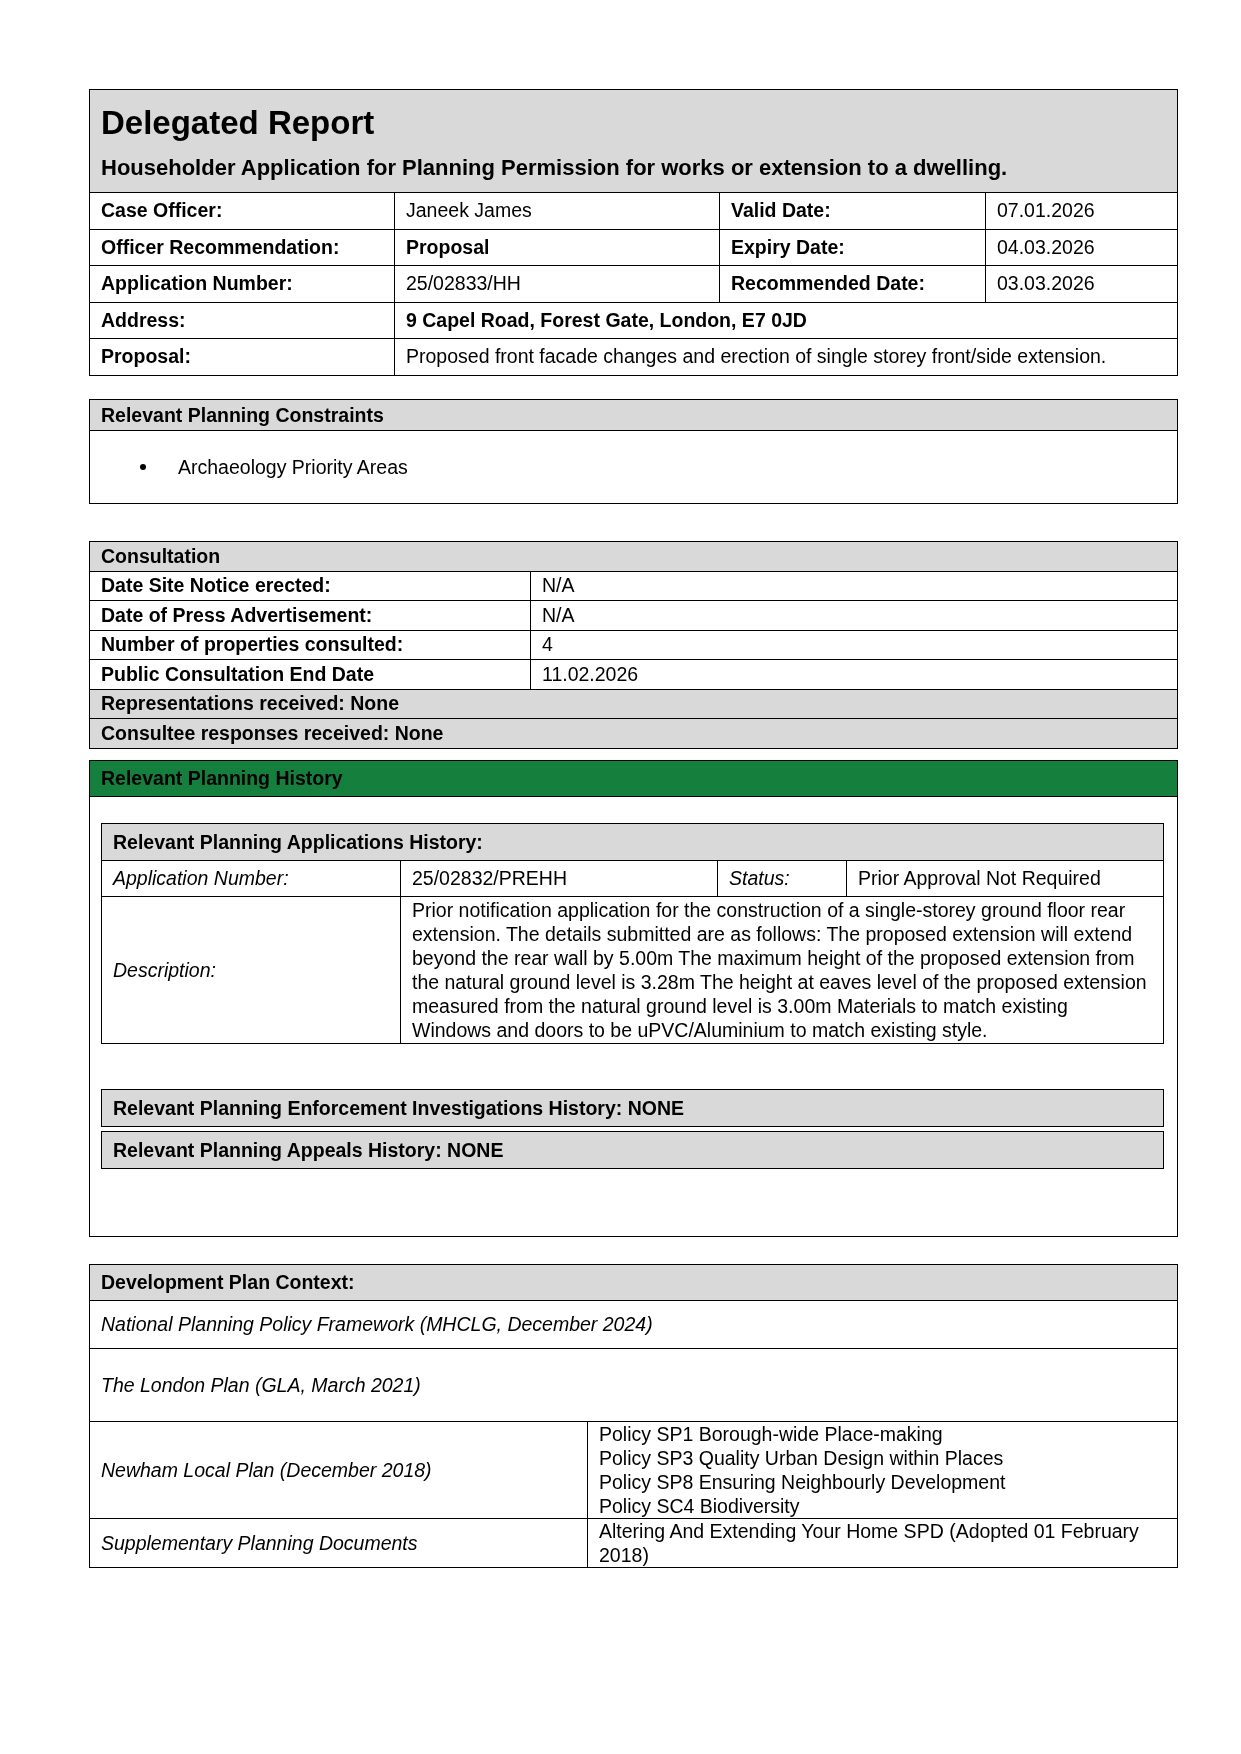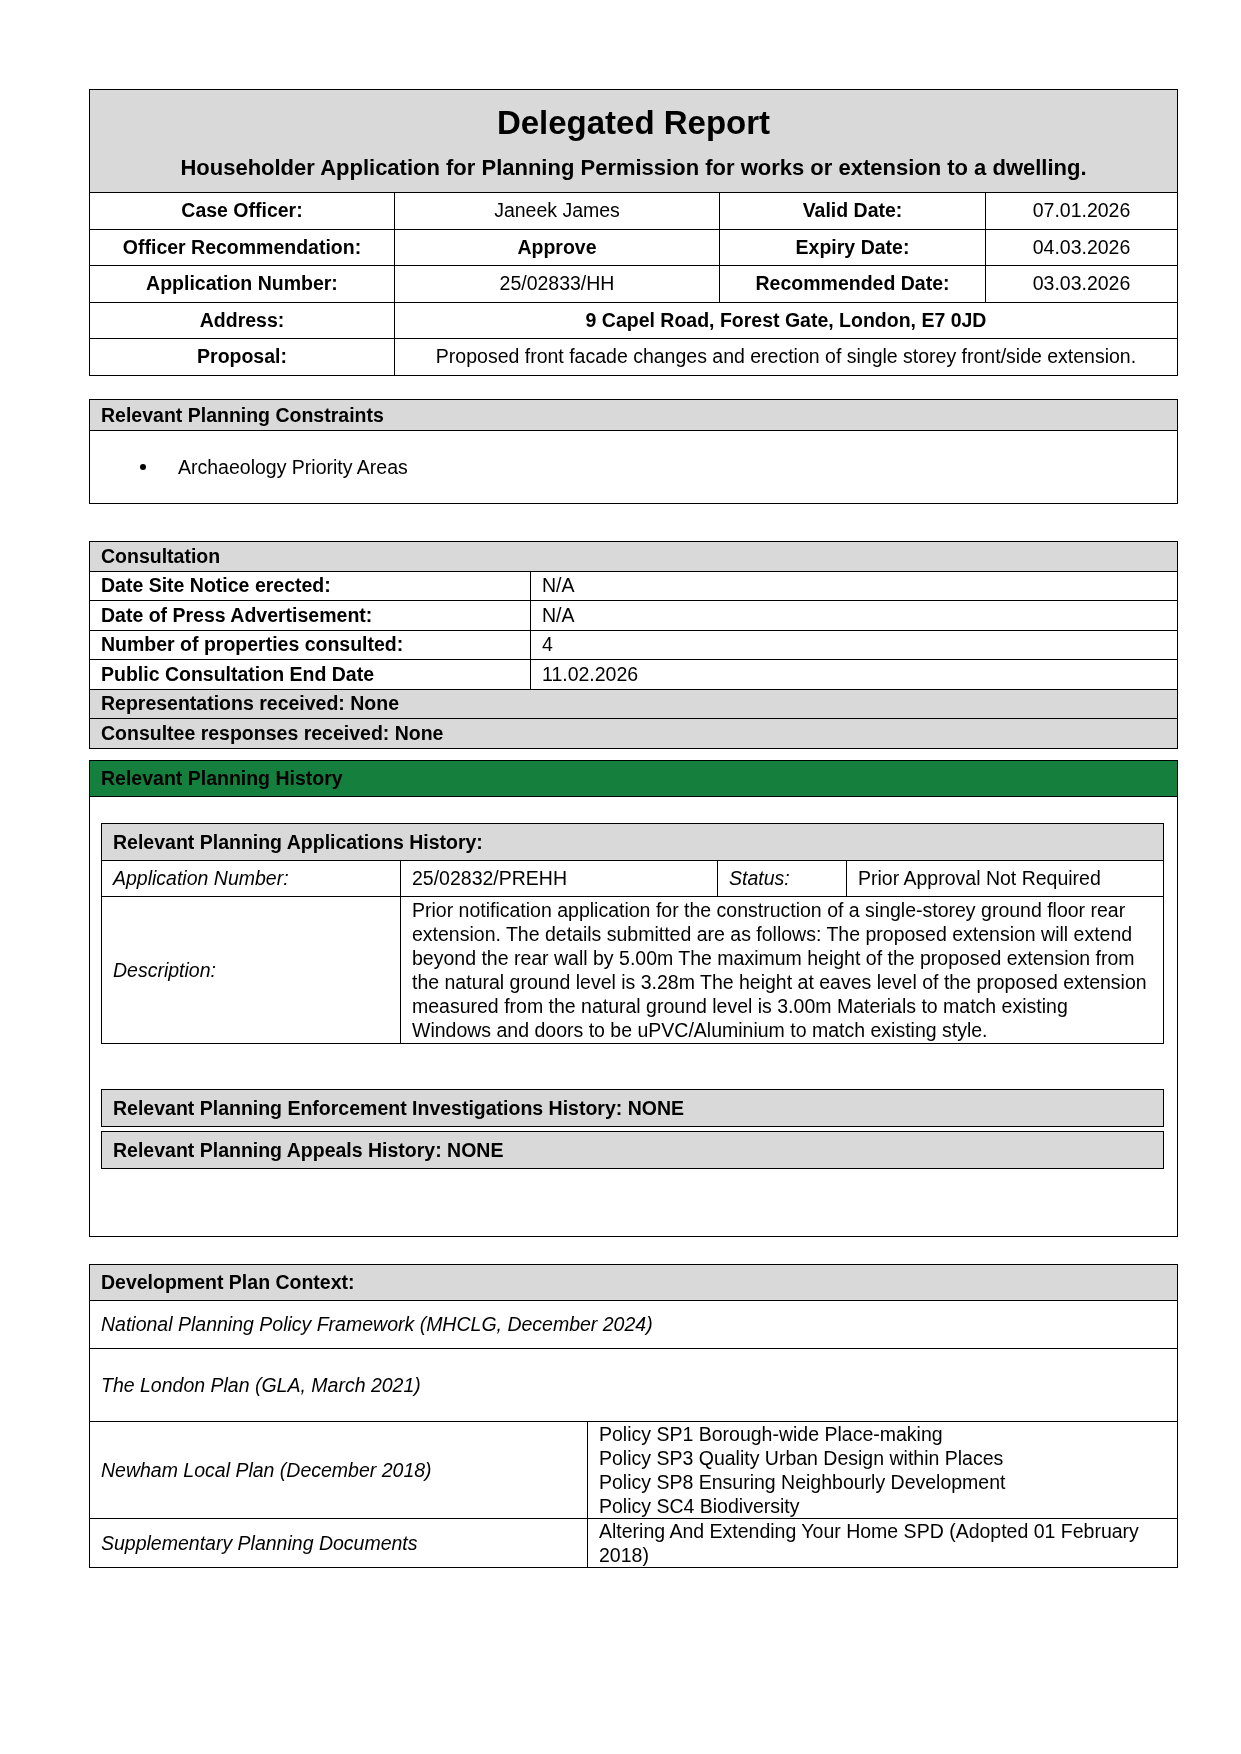--- a/index.html
+++ b/index.html
@@ -46,21 +46,21 @@
   #dev tr.h td { height: 36px; }
   #dev tr.nppf td { height: 48px; }
   #dev tr.lp td { height: 73px; }
   #dev tr.lop td { height: 97px; line-height: 24px; }
   #dev tr.spd td { height: 49px; line-height: 24px; }
   .pol { display: block; }
 </style>
 </head>
 <body>
 
-<div class="blk" id="hdr" style="top:89px;text-align:center;">
+<div class="blk" id="hdr" style="top:89px;">
   <table>
     <colgroup>
         <col style="width:305px">
         <col style="width:325px">
         <col style="width:266px">
         <col>
       </colgroup>
     <tbody>
         <tr>
       <td class="grey title-cell" colspan="4">
@@ -69,21 +69,21 @@
       </td>
     </tr>
     <tr class="r">
       <td class="b">Case Officer:</td>
       <td>Janeek James</td>
       <td class="b">Valid Date:</td>
       <td>07.01.2026</td>
     </tr>
     <tr class="r">
       <td class="b">Officer Recommendation:</td>
-      <td class="b">Approve</td>
+      <td class="b">Proposal</td>
       <td class="b">Expiry Date:</td>
       <td>04.03.2026</td>
     </tr>
     <tr class="r">
       <td class="b">Application Number:</td>
       <td>25/02833/HH</td>
       <td class="b">Recommended Date:</td>
       <td>03.03.2026</td>
     </tr>
     <tr class="r">

